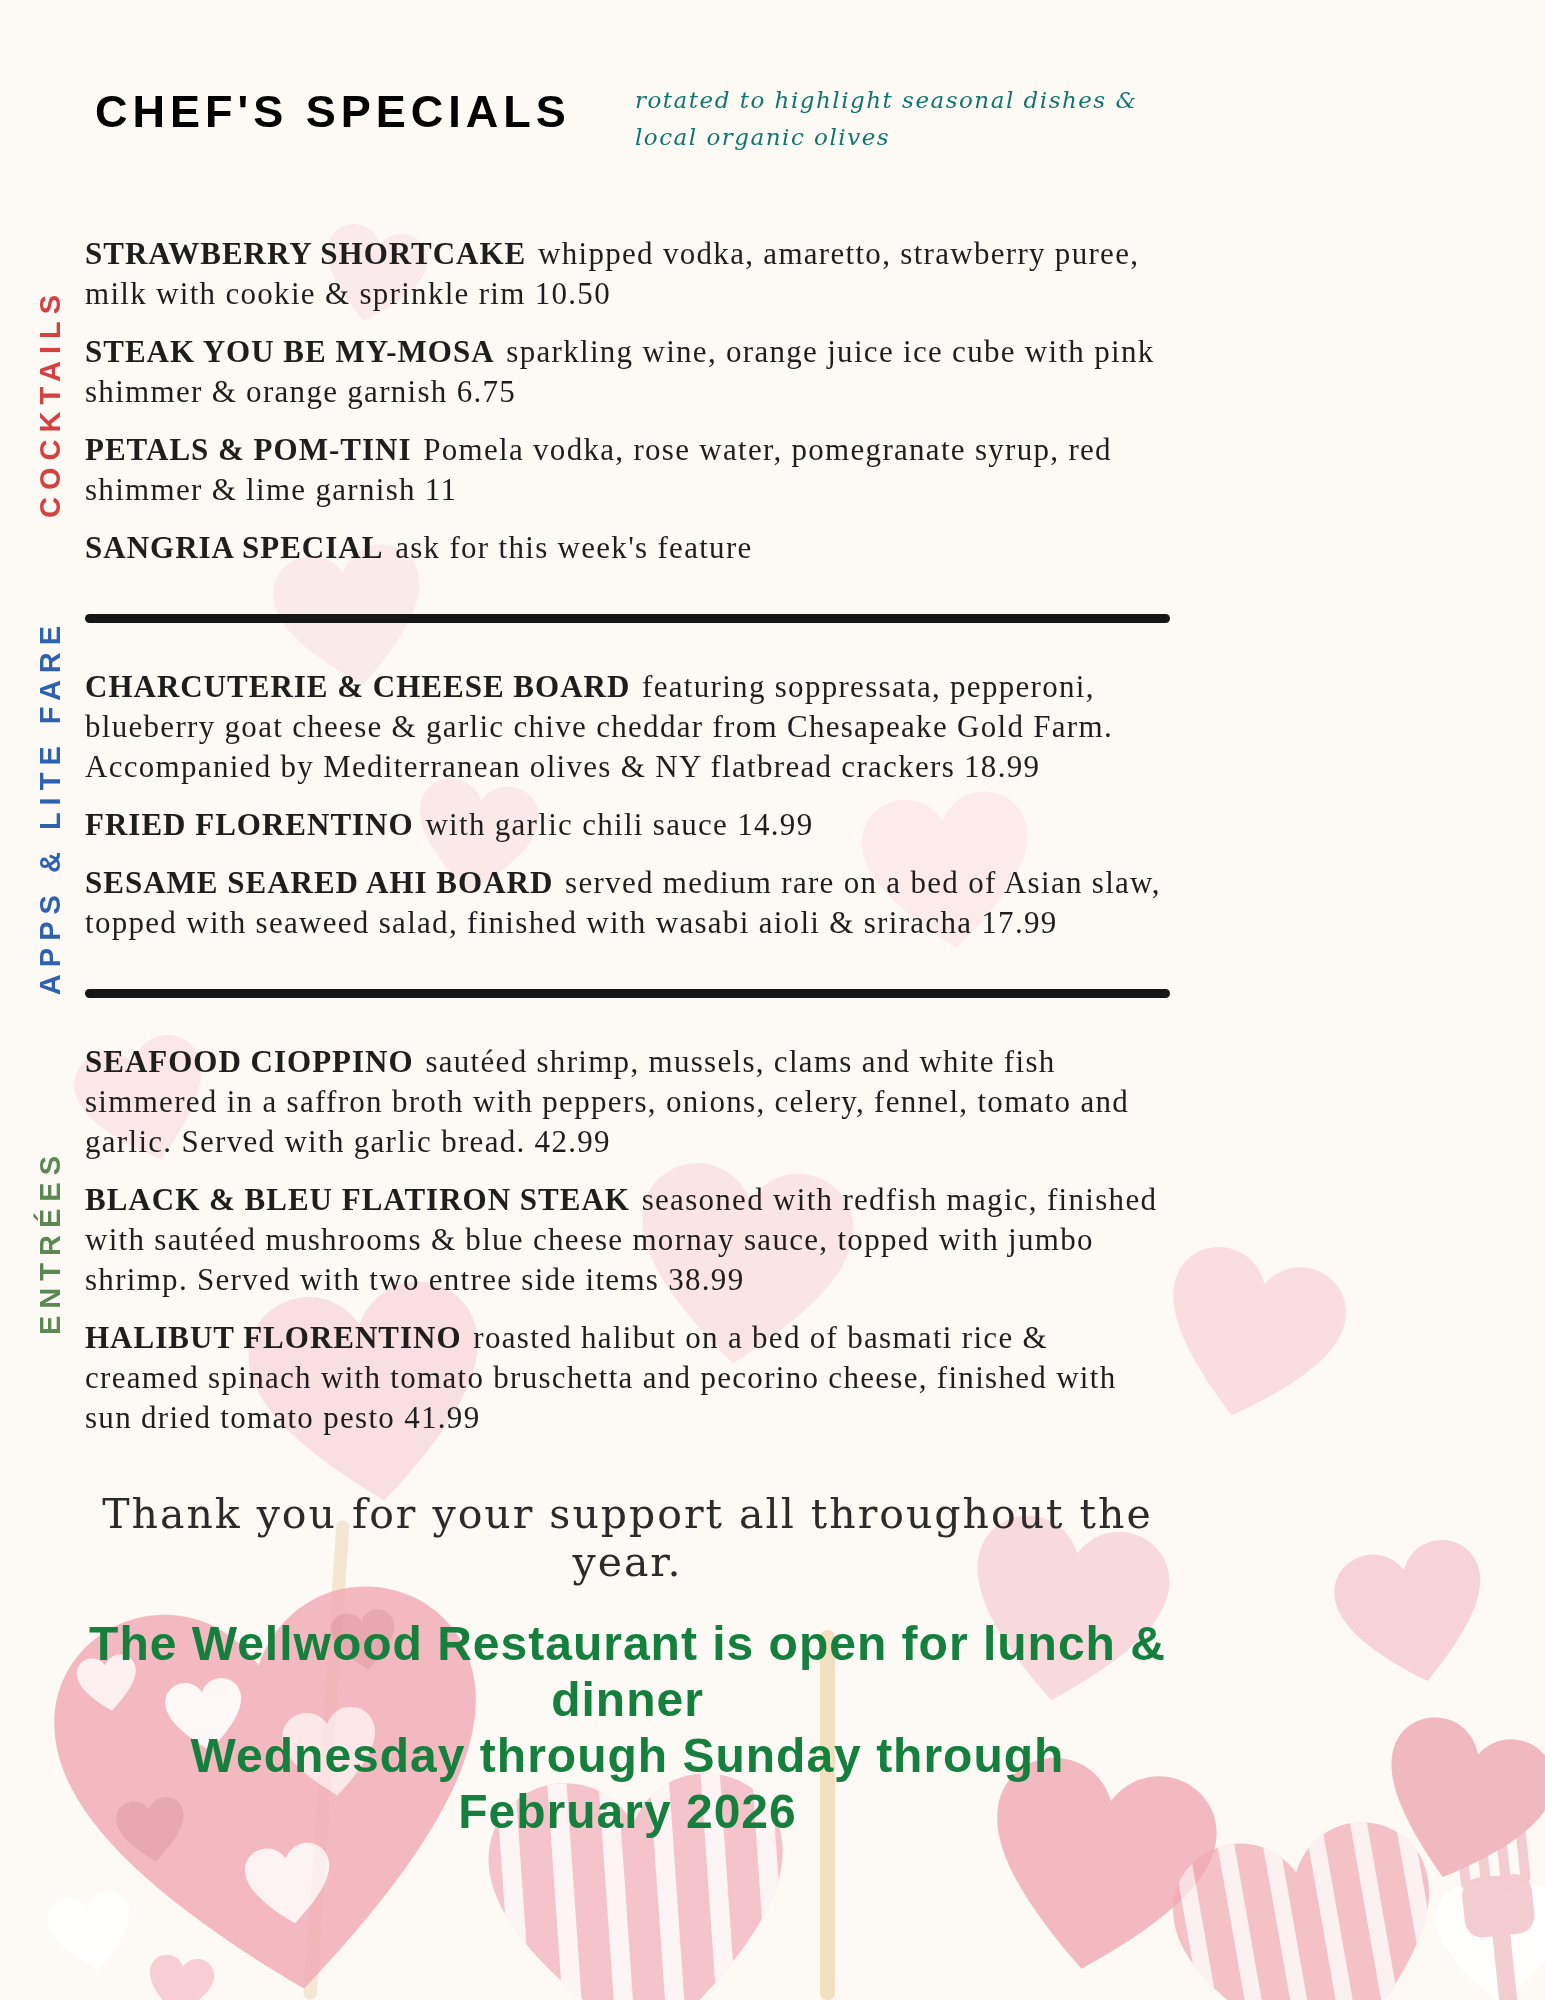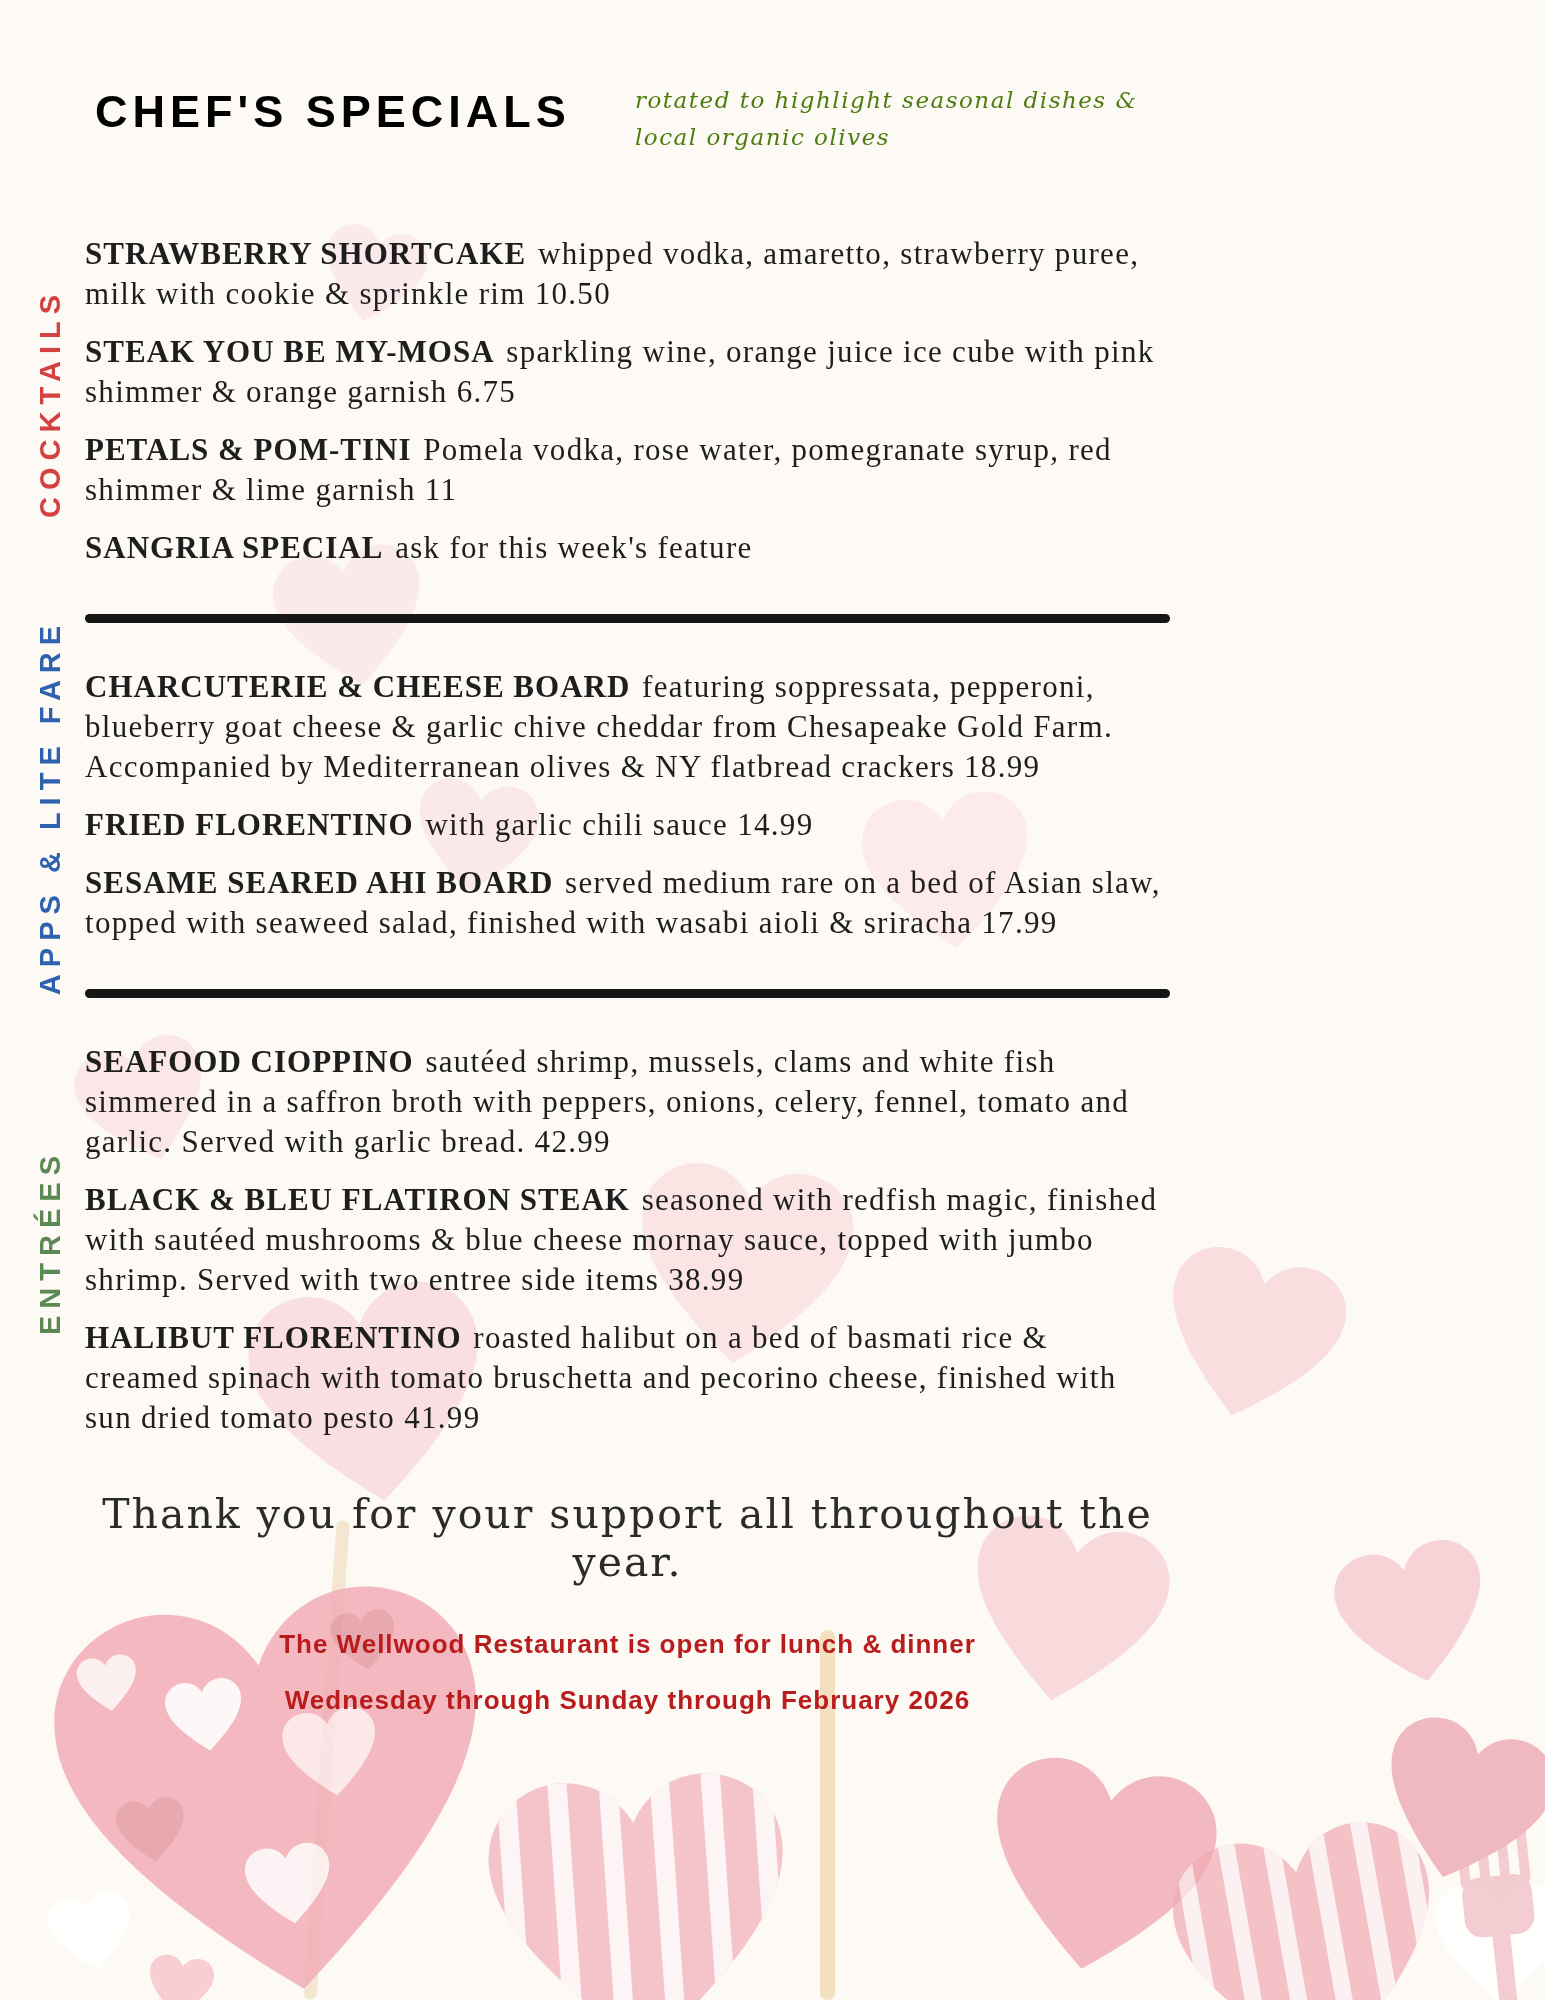--- a/index.html
+++ b/index.html
@@ -21,21 +21,21 @@
   .title {
     position:absolute; left:95px; top:4px;
     font-family:"Liberation Sans", sans-serif;
     font-weight:700; font-size:45px; letter-spacing:5px;
     color:#000000; white-space:nowrap;
   }
   .note {
     position:absolute; left:635px; top:0;
     font-family:"DejaVu Serif", serif;
     font-style:italic; font-size:23px; line-height:37px;
-    letter-spacing:1.5px; color:#4d7c0f;
+    letter-spacing:1.5px; color:#0f766e;
   }
 
   
   .menu { position:relative; margin-top:32px; }
   section { position:relative; }
   .rail {
     position:absolute; left:34px; top:50%;
     transform:translateY(-50%) rotate(180deg);
   }
   .vlabel {
@@ -61,22 +61,22 @@
   .foot { margin-left:85px; width:1085px; text-align:center; }
   .thanks {
     margin-top:52px;
     font-family:"DejaVu Serif", serif;
     font-size:41px; letter-spacing:2px;
     color:#2b2b2b;
   }
   .hours {
     margin-top:30px;
     font-family:"Liberation Sans", sans-serif;
-    font-weight:700; font-size:26px; line-height:56px;
-    letter-spacing:1px; color:#b91c1c;
+    font-weight:700; font-size:48px; line-height:56px;
+    letter-spacing:1px; color:#15803d;
   }
 </style>
 </head>
 <body>
 
 <div class="page">
 
   <div class="bg">
     <svg width="1545" height="2000" viewBox="0 0 1545 2000">
       <defs>

